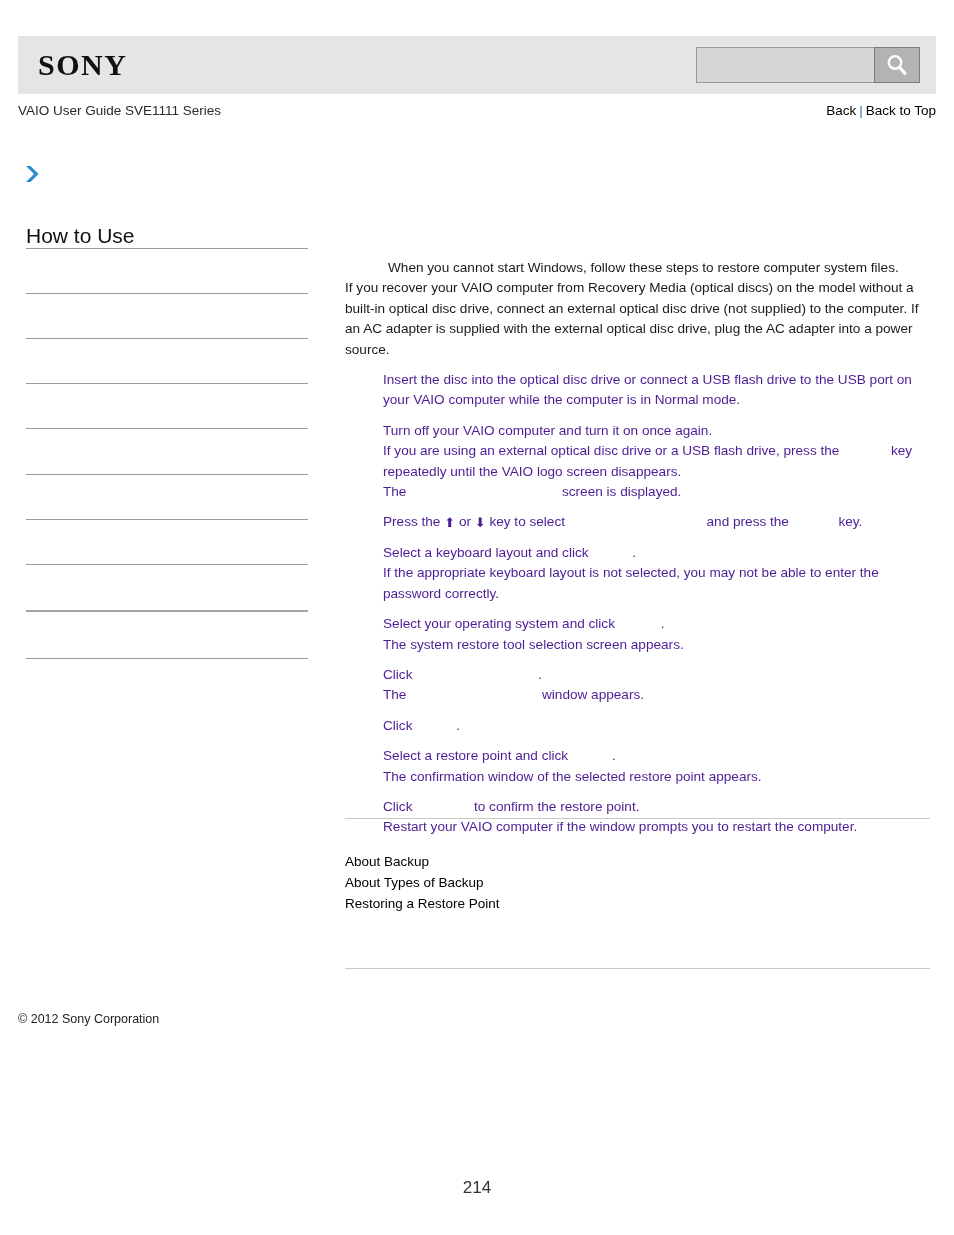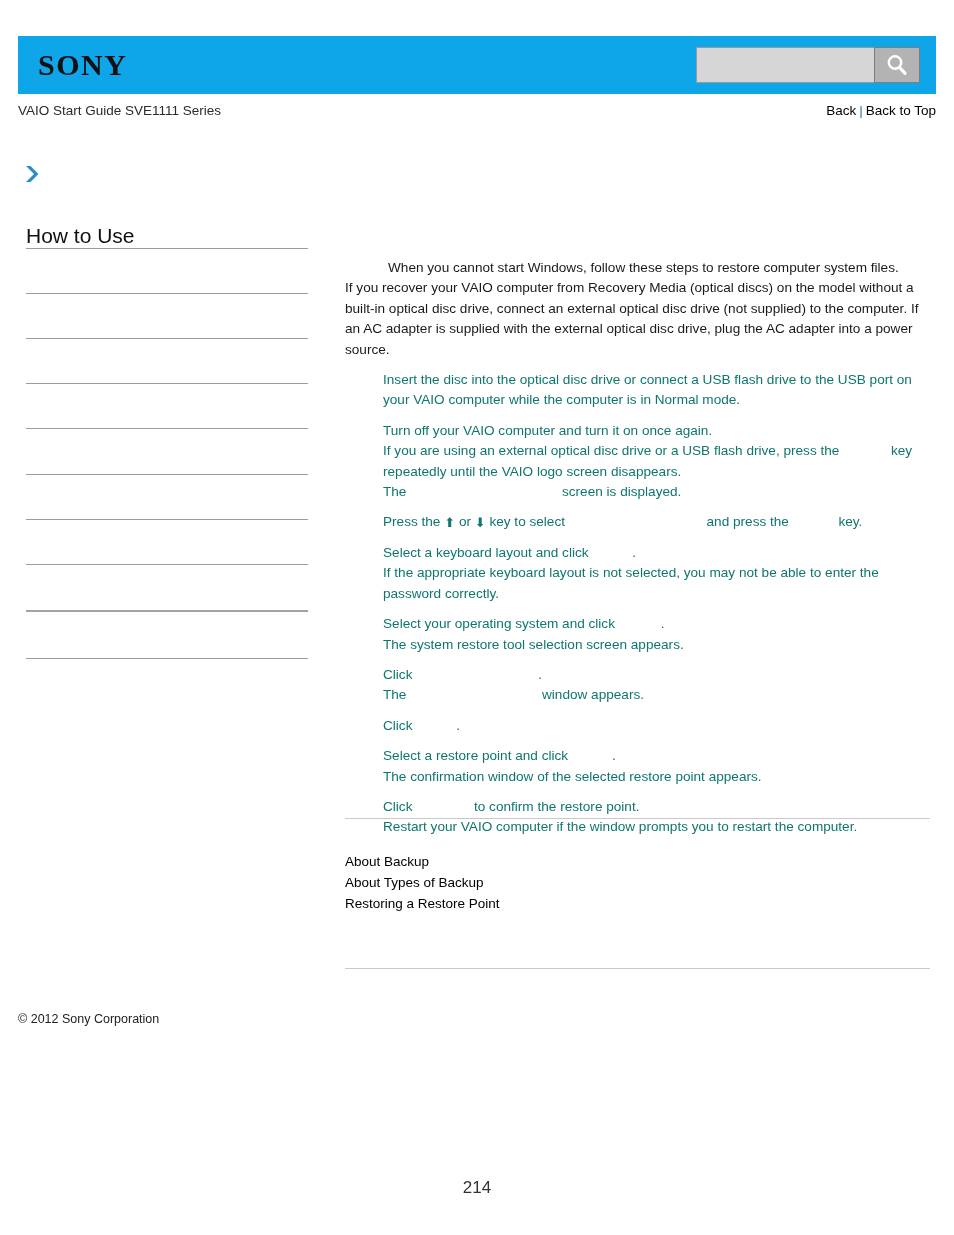--- a/index.html
+++ b/index.html
@@ -16,21 +16,21 @@
     -webkit-font-smoothing: antialiased;
   }
 
   
   .header-bar {
     position: absolute;
     left: 18px;
     top: 36px;
     width: 918px;
     height: 58px;
-    background: #0ea5e9;
+    background: #e5e5e5;
     box-sizing: border-box;
   }
   .sony-logo {
     position: absolute;
     left: 20px;
     top: 10px;
     font-family: "Liberation Serif", serif;
     font-weight: bold;
     font-size: 30px;
     letter-spacing: 1.5px;
@@ -164,21 +164,21 @@
   .steps {
     list-style: none;
     margin: 0;
     padding: 0;
   }
   .step {
     position: relative;
     padding-left: 38px;
     font-size: 13.6px;
     line-height: 20.4px;
-    color: #0f766e;
+    color: #4c1d95;
     margin-bottom: 10px;
   }
   .step-line { display: block; }
   .blank {
     display: inline-block;
     vertical-align: baseline;
   }
   .arrow-glyph {
     display: inline-block;
     font-family: "DejaVu Sans", sans-serif;
@@ -240,21 +240,21 @@
         <svg width="26" height="26" viewBox="0 0 26 26">
           <circle cx="11" cy="10.5" r="6.2" fill="none" stroke="#ffffff" stroke-width="2.4"></circle>
           <line x1="15.4" y1="15.2" x2="21" y2="21.4" stroke="#ffffff" stroke-width="3.2" stroke-linecap="round"></line>
         </svg>
       </span>
     </button>
   </div>
 </div>
 
 <div class="sub-header">
-  <div class="guide-title">VAIO Start Guide SVE1111 Series</div>
+  <div class="guide-title">VAIO User Guide SVE1111 Series</div>
   <div class="nav-links">
     <a href="#">Back</a><span class="nav-sep">|</span><a href="#">Back to Top</a>
   </div>
 </div>
 
 <div class="chevron-icon">
   <svg width="22" height="24" viewBox="0 0 22 24">
     <path d="M4 4 L12 12 L4 20 L8.5 20 L16.5 12 L8.5 4 Z" fill="#2b8ccc"></path>
   </svg>
 </div>

